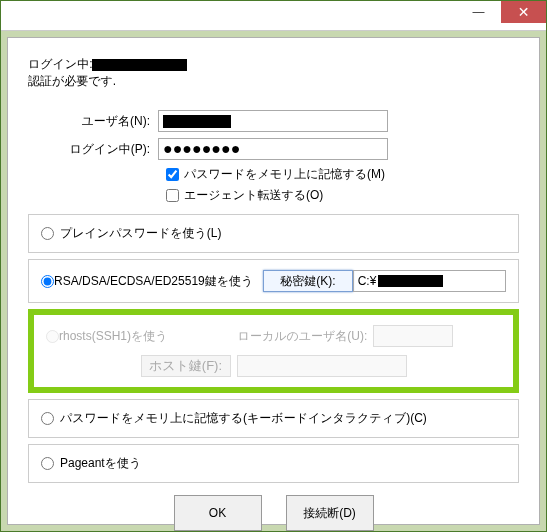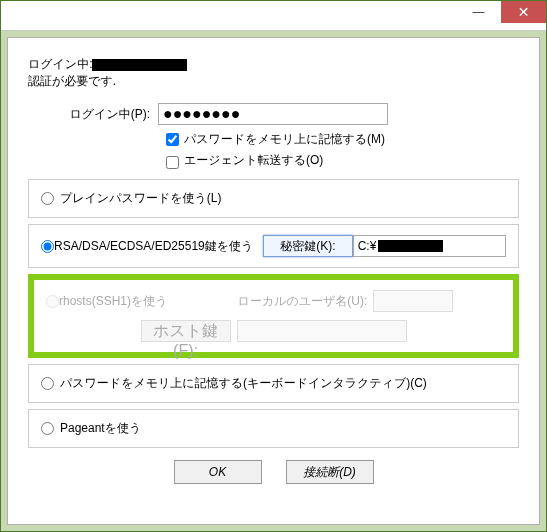--- a/index.html
+++ b/index.html
@@ -7,21 +7,21 @@
 .window { width: 547px; height: 532px; border: 1px solid #4a7a2a; background: #c8d8b0; position: relative; }
 .titlebar { height: 30px; background: #fff; display: flex; align-items: center; justify-content: flex-end; position: relative; border-bottom: 1px solid #ccc; }
 .title-text { font-size: 13px; color: #333; }
 .win-controls { position: absolute; right: 0; top: 0; display: flex; }
 .win-btn { width: 45px; height: 22px; display: flex; align-items: center; justify-content: center; font-family: Arial, sans-serif; }
 .win-min { background: #fff; color: #333; }
 .win-close { background: #c75050; color: #fff; font-size: 14px; }
 .content { padding: 18px 20px 10px 20px; background: #fff; margin: 6px; height: calc(100% - 42px); border: 1px solid #b0b0b0; }
 .login-line { }
 .login-line .redact { display: inline-block; width: 95px; height: 12px; background: #000; vertical-align: middle; }
-.auth-needed { margin-bottom: 13px; }
+.auth-needed { margin-bottom: 20px; }
 .form-row { display: flex; align-items: center; margin-bottom: 6px; }
 .form-label { width: 130px; text-align: right; padding-right: 8px; }
 .form-input { flex: 0 0 230px; height: 22px; border: 1px solid #aaa; padding: 0 4px; font-size: 12px; }
 .redact-input { background: #fff; display: flex; align-items: center; }
 .redact-input .blk { display: inline-block; width: 68px; height: 13px; background: #000; }
 .pw-dots { font-family: Arial; font-size: 16px; letter-spacing: 0px; line-height: 20px; }
 .check-row { display: flex; align-items: center; margin-left: 138px; margin-bottom: 4px; }
 .check-row input { margin-right: 5px; }
 .section { border: 1px solid #ccc; padding: 10px 12px; margin-bottom: 6px; }
 .radio-row { display: flex; align-items: center; }
@@ -31,54 +31,60 @@
 .key-btn { height: 22px; padding: 0 16px; border: 1px solid #7a9fd4; background: #f0f6ff; font-size: 12px; box-shadow: 0 0 2px #7a9fd4; }
 .path-input { flex: 1; height: 22px; border: 1px solid #aaa; padding: 0 4px; display: flex; align-items: center; font-size: 12px; overflow: hidden; }
 .path-input .blk { display: inline-block; width: 65px; height: 12px; background: #000; margin-left: 2px; }
 .disabled { color: #aaa; }
 .disabled input[type=radio] { opacity: 0.5; }
 .rhosts-sec { border: 6px solid #84cc16; padding: 10px 12px; margin-bottom: 6px; }
 .rhosts-line { display: flex; align-items: center; margin-bottom: 8px; }
 .local-label { margin-left: 60px; margin-right: 6px; }
 .small-input { width: 80px; height: 22px; border: 1px solid #ddd; background: #f9f9f9; }
 .hostkey-row { display: flex; align-items: center; justify-content: center; gap: 6px; }
-.hostkey-btn { width: 90px; height: 22px; border: 1px solid #ddd; background: #f5f5f5; color: #aaa; font-size: 16px; }
+.hostkey-btn { width: 90px; height: 22px; border: 1px solid #ddd; background: #f5f5f5; color: #aaa; font-size: 13px; }
 .wide-input { width: 170px; height: 22px; border: 1px solid #ddd; background: #f9f9f9; }
 .bottom-btns { display: flex; justify-content: center; gap: 24px; margin-top: 12px; }
-.btn { width: 88px; height: 24px; border: 1px solid #999; background: #f0f0f0; font-size: 12px; font-style: italic; }
+.btn { width: 88px; height: 36px; border: 1px solid #999; background: #f0f0f0; font-size: 12px; }
 </style>
 </head>
 <body>
 
 <div class="window">
   <div class="titlebar">
     <span class="title-text">SSH認証</span>
     <div class="win-controls">
       <div class="win-btn win-min">—</div>
       <div class="win-btn win-close">✕</div>
     </div>
   </div>
 
   <div class="content">
     <div class="login-line">
       <span>ログイン中:</span><span class="redact"></span>
     </div>
     <div class="auth-needed">認証が必要です.</div>
 
+    <div class="form-row">
+      <div class="form-label">ユーザ名(N):</div>
+      <div class="form-input redact-input">
+          <span class="blk"></span>
+        </div>
+    </div>
 
     <div class="form-row">
       <div class="form-label">ログイン中(P):</div>
       <div class="form-input pw-dots">●●●●●●●●</div>
     </div>
 
     <div class="check-row">
       <input type="checkbox" checked="" style="">
       <span>パスワードをメモリ上に記憶する(M)</span>
     </div>
-    <div class="check-row" style="margin-bottom:10px;align-items:flex-end;">
+    <div class="check-row" style="margin-bottom:10px;">
       <input type="checkbox" style="">
       <span>エージェント転送する(O)</span>
     </div>
 
     <div class="section">
       <div class="radio-row">
         <input type="radio" name="auth" style="">
         <span class="radio-label">プレインパスワードを使う(L)</span>
       </div>
     </div>

